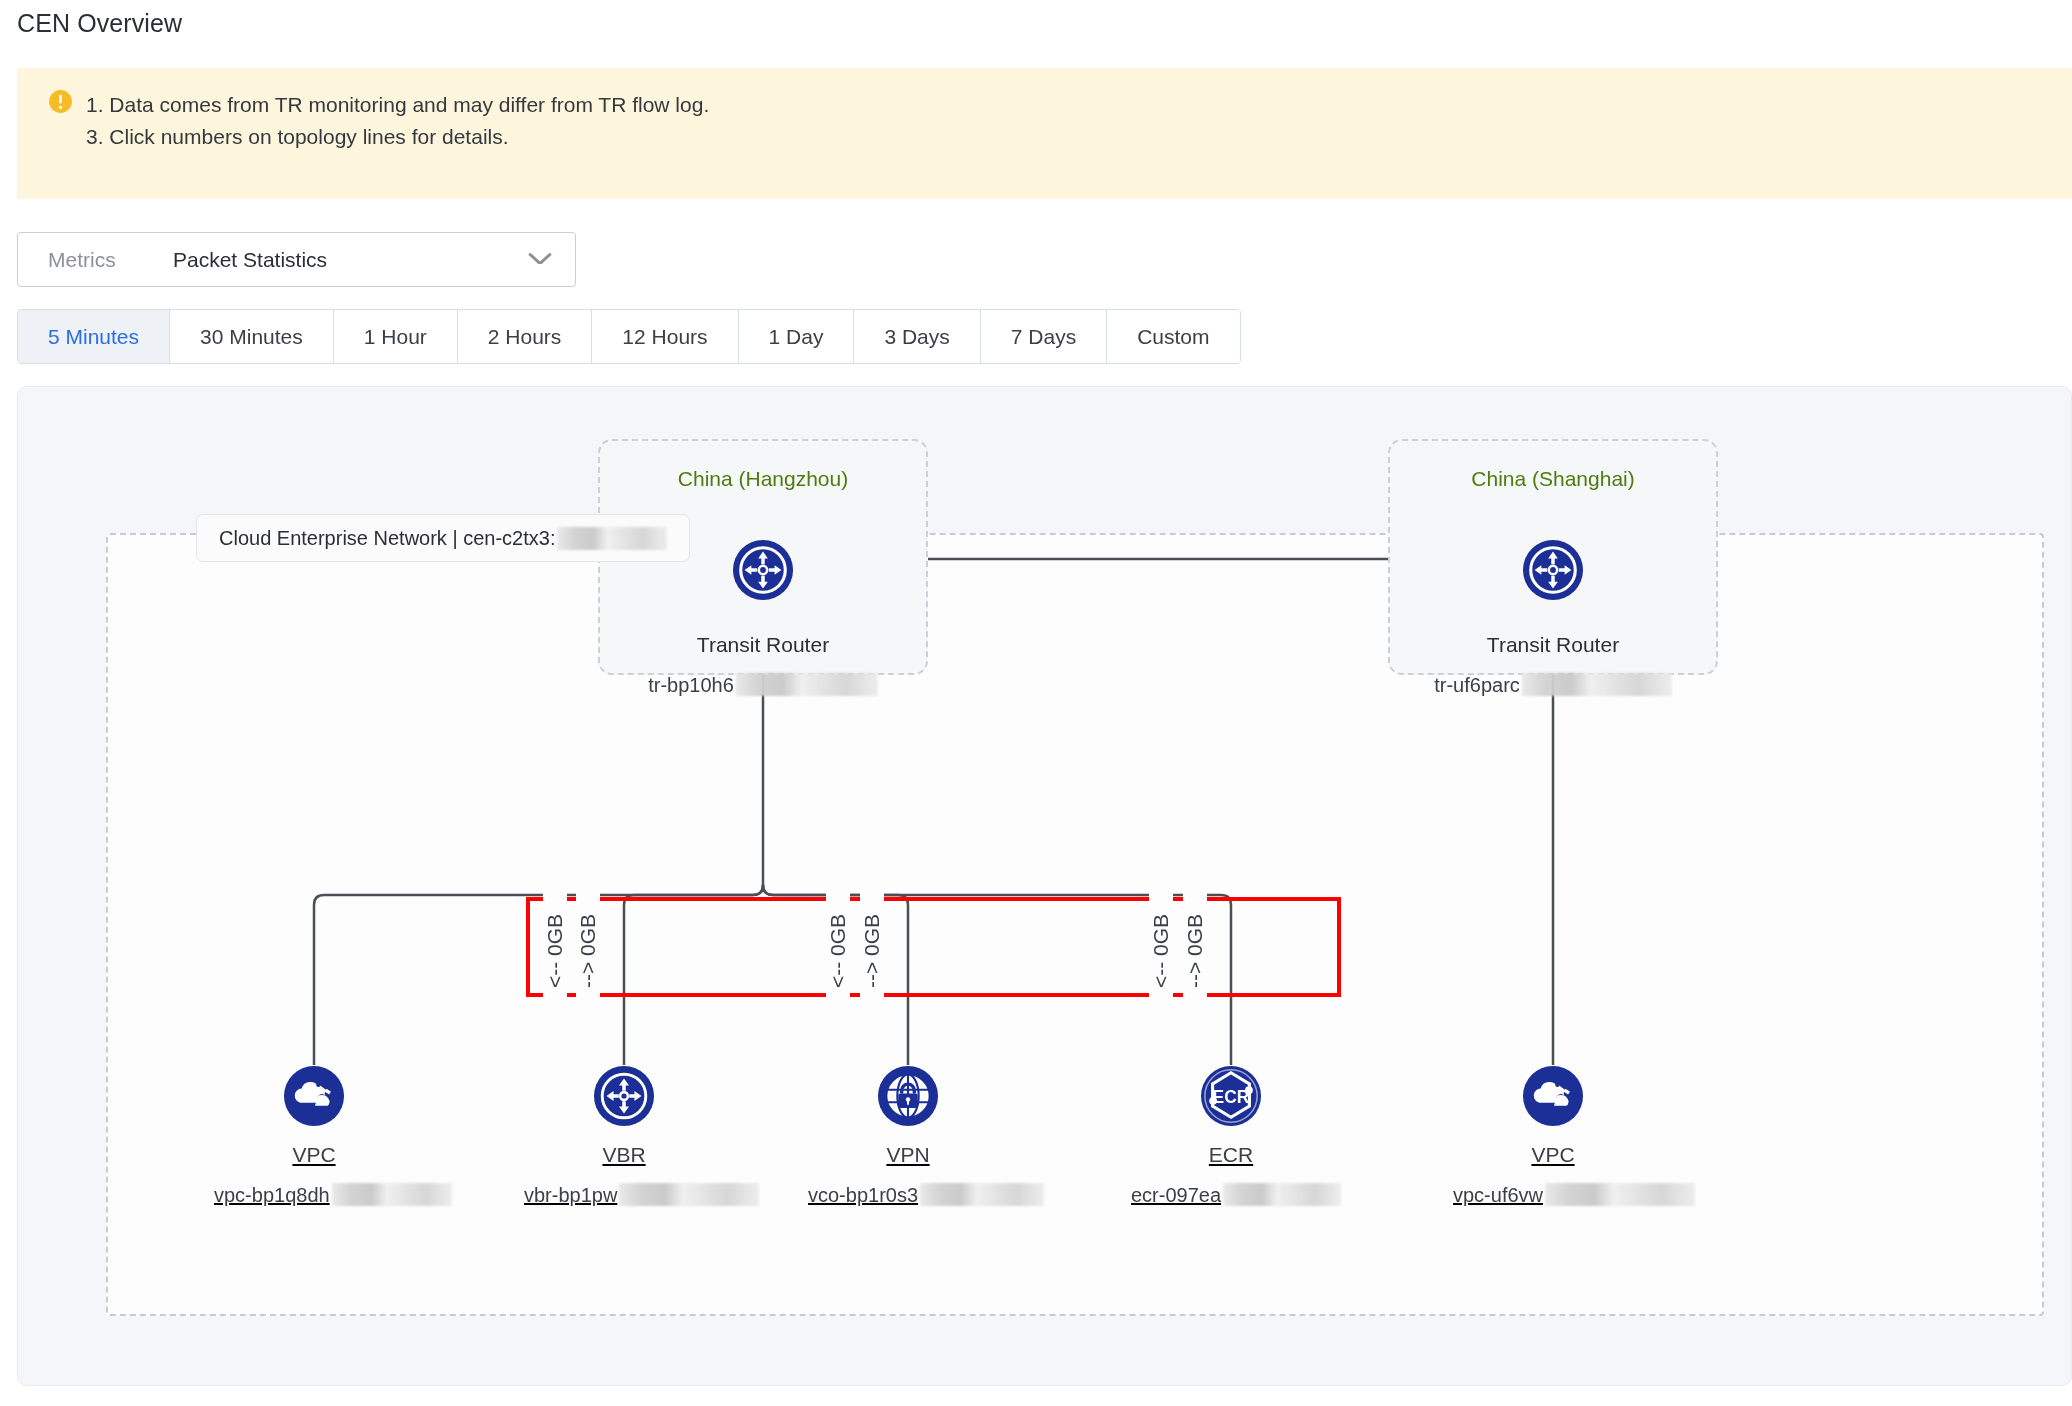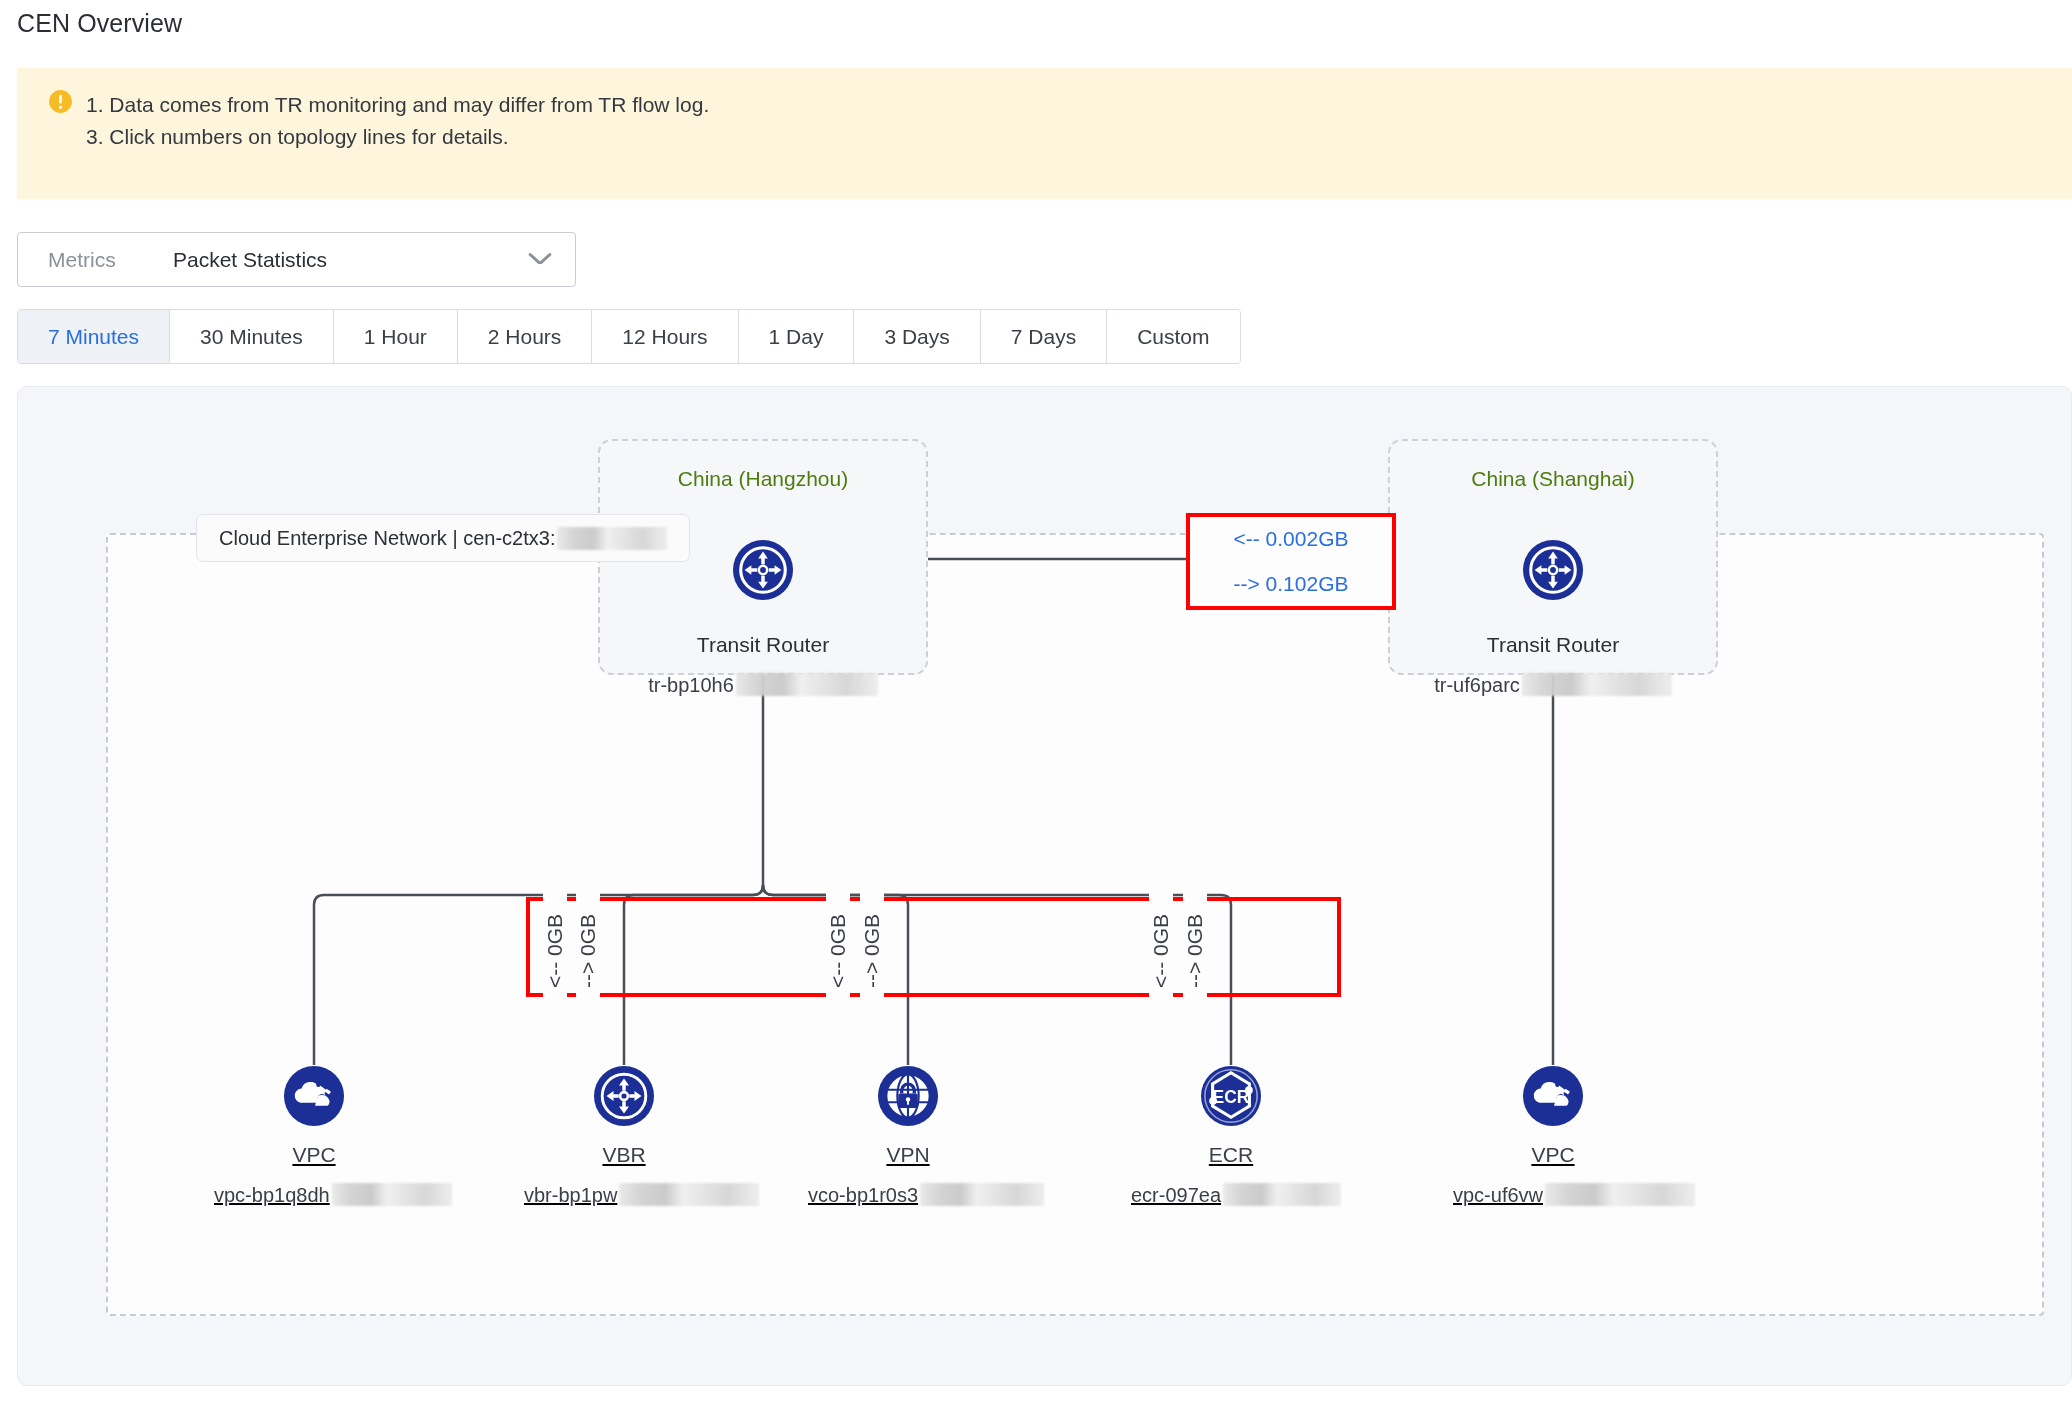--- a/index.html
+++ b/index.html
@@ -294,21 +294,21 @@
     <div>3. Click numbers on topology lines for details.</div>
   </div>
 
   <div class="metrics-select">
     <span class="metrics-label">Metrics</span>
     <span class="metrics-value">Packet Statistics</span>
     <span class="chev"></span>
   </div>
 
   <div class="tabs" id="time-tabs">
-      <div class="tab active">7 Minutes</div>
+      <div class="tab active">5 Minutes</div>
       <div class="tab">30 Minutes</div>
       <div class="tab">1 Hour</div>
       <div class="tab">2 Hours</div>
       <div class="tab">12 Hours</div>
       <div class="tab">1 Day</div>
       <div class="tab">3 Days</div>
       <div class="tab">7 Days</div>
       <div class="tab">Custom</div>
     </div>
 
@@ -365,24 +365,20 @@
           <path d="M13 32 l7 -5 v3.2 h6 v3.6 h-6 V37 z" fill="#ffffff"></path>
           <path d="M51 32 l-7 5 v-3.2 h-6 v-3.6 h6 V27 z" fill="#ffffff"></path>
         </svg>
       </div>
       <div class="node-type">Transit Router</div>
       <div class="node-id">
         <span>tr-uf6parc</span><span class="redact" style="width:150px"></span>
       </div>
     </div>
 
-    <div class="traffic-box-h" style="left:1168px; top:126px; width:210px; height:97px;">
-      <div class="tline in">&lt;-- 0.002GB</div>
-      <div class="tline out">--&gt; 0.102GB</div>
-    </div>
 
     <div class="traffic-box-v" style="left:508px; top:510px; width:815px; height:100px;">
 
       <div class="vlabel" style="left:-40px; top:38px; width:130px; text-align:center;">&lt;-- 0GB</div>
       <div class="vlabel" style="left:-7px; top:38px; width:130px; text-align:center;">--&gt; 0GB</div>
 
       <div class="vlabel" style="left:243px; top:38px; width:130px; text-align:center;">&lt;-- 0GB</div>
       <div class="vlabel" style="left:277px; top:38px; width:130px; text-align:center;">--&gt; 0GB</div>
 
       <div class="vlabel" style="left:566px; top:38px; width:130px; text-align:center;">&lt;-- 0GB</div>

